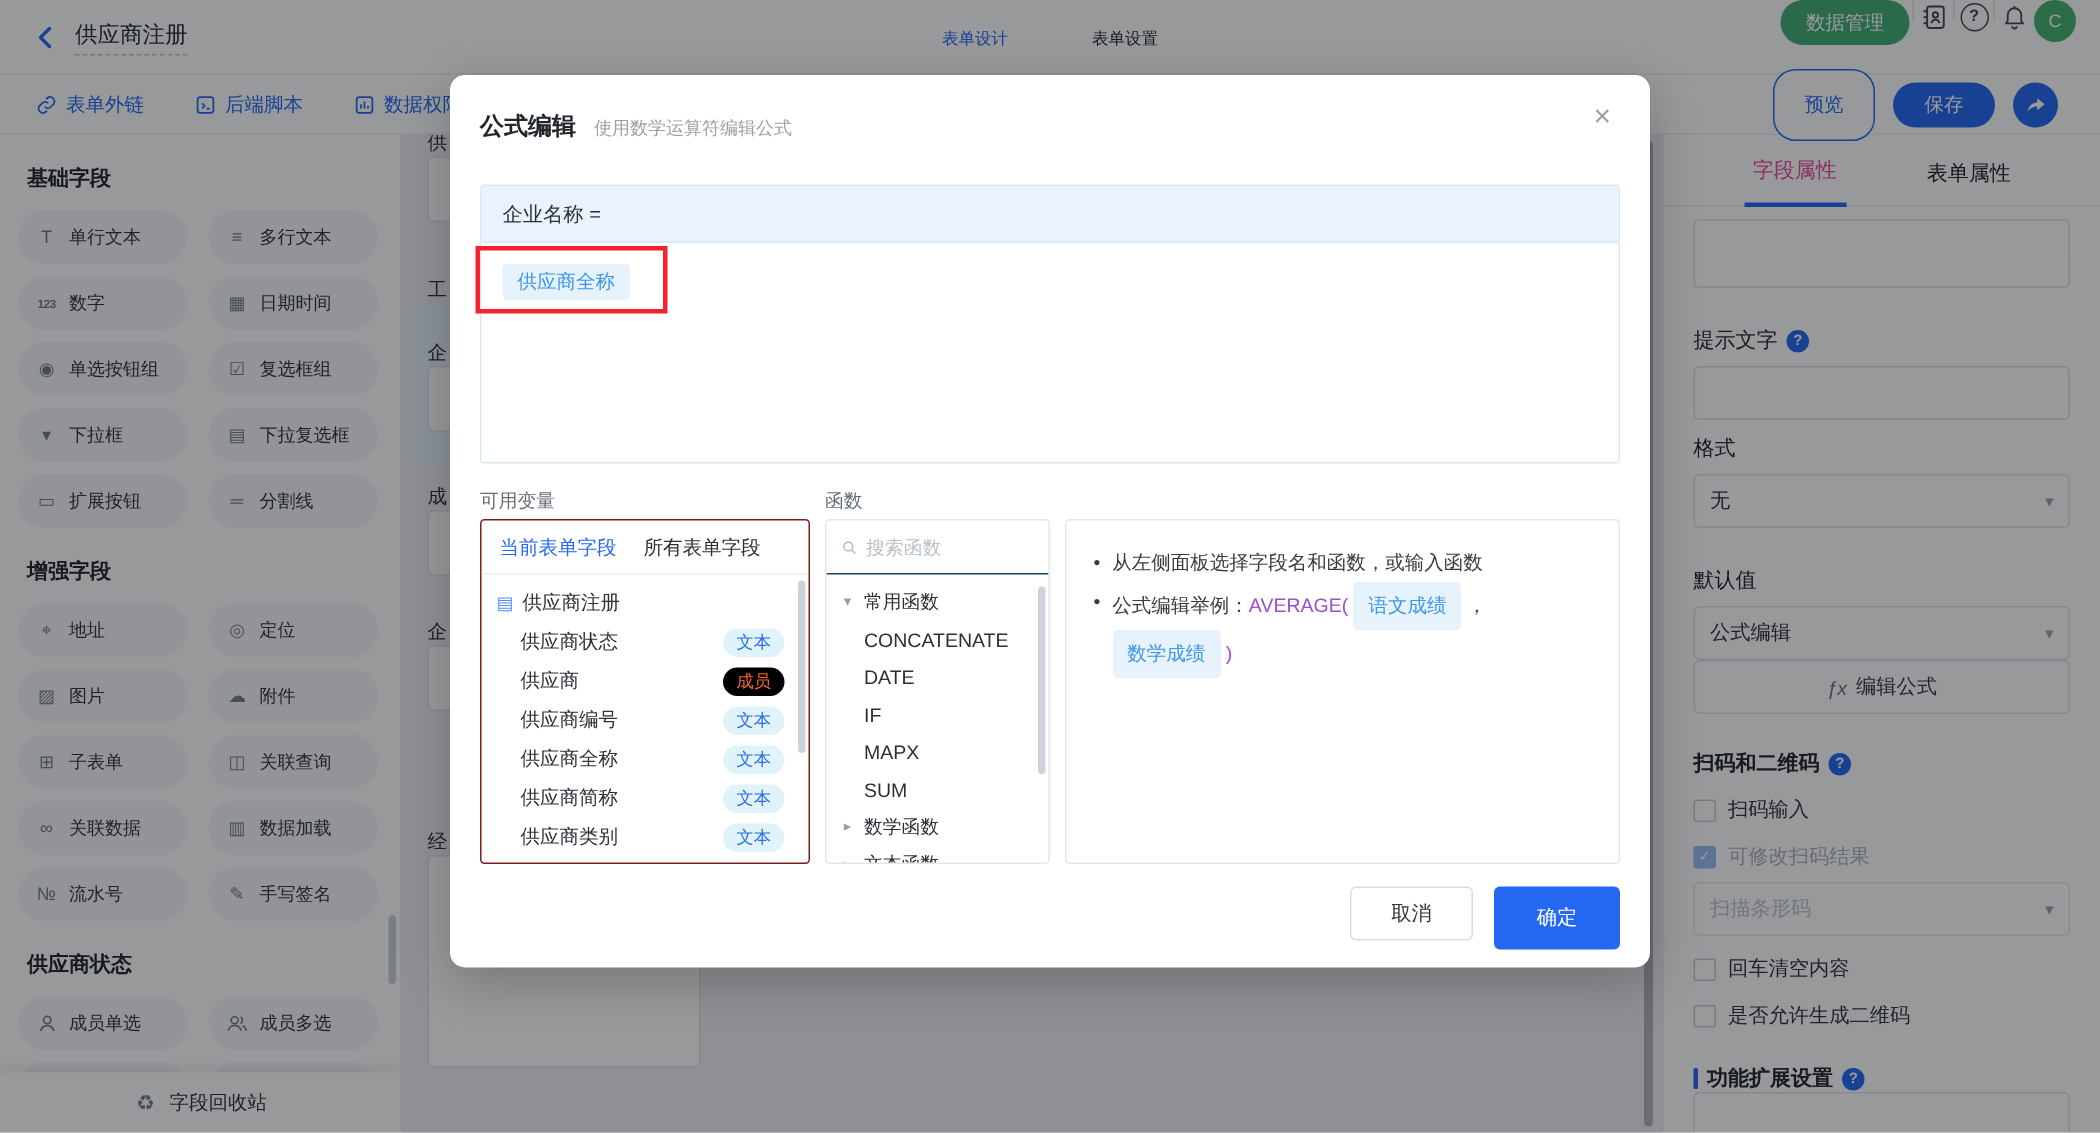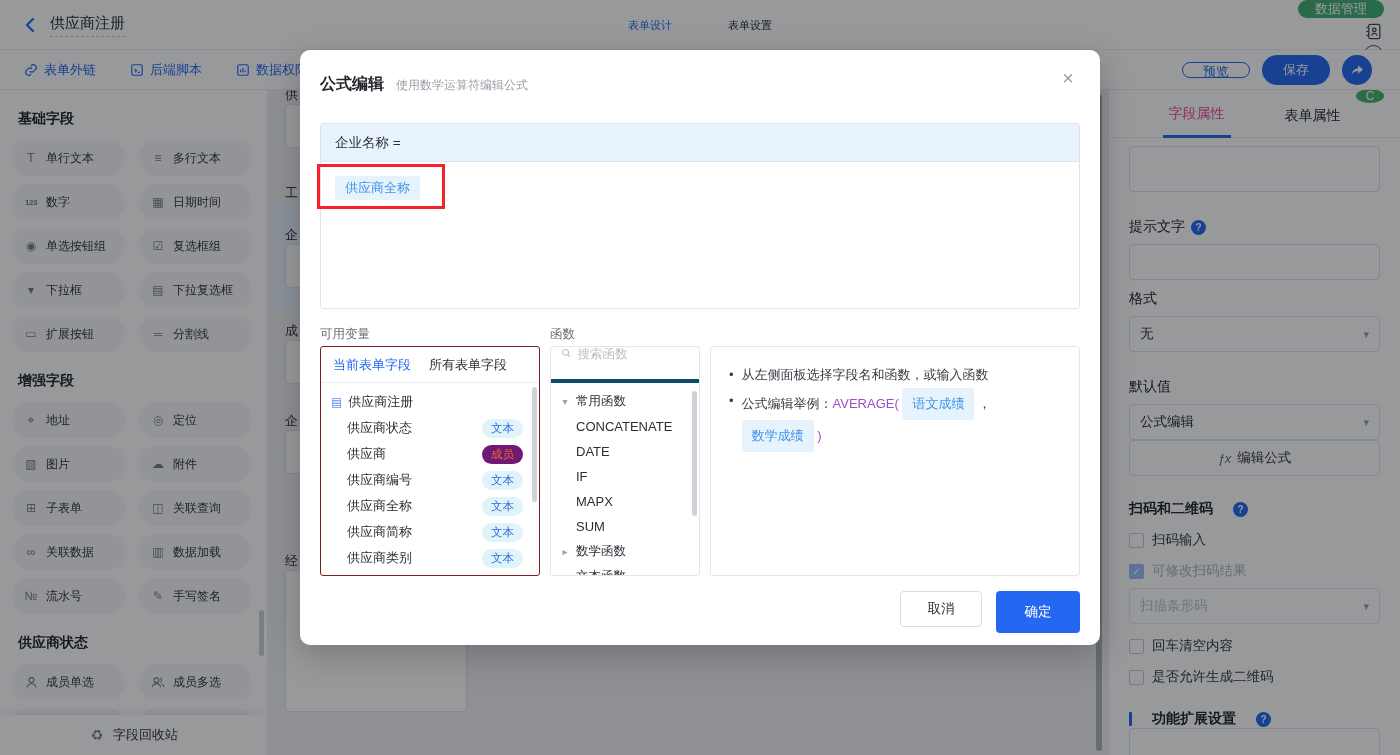--- a/index.html
+++ b/index.html
@@ -7,33 +7,33 @@
   body{font-family:"Liberation Sans","DejaVu Sans",sans-serif;background:#eef0f3;color:#22262c;}
   .stage{position:relative;width:1400px;height:755px;overflow:hidden;}
 
   
   .topbar{position:absolute;left:0;top:0;width:1400px;height:50px;background:#fff;border-bottom:1px solid #eceef1;z-index:2;}
   .tb-left{position:absolute;left:18px;top:0;height:50px;display:flex;align-items:center;gap:10px;}
   .tb-title{font-size:15px;color:#252b33;padding-bottom:3px;border-bottom:1px dashed #c3c8cf;}
   .tb-tabs{position:absolute;left:0;right:0;top:0;height:50px;display:flex;justify-content:center;align-items:center;gap:56px;font-size:11px;}
   .tb-tab{cursor:pointer;color:#252b33;}
   .tb-tab.active{color:#2468f2;}
-  .tb-right{position:absolute;right:16px;top:0;height:50px;display:flex;align-items:flex-end;gap:2px;flex-direction:column;}
+  .tb-right{position:absolute;right:16px;top:0;height:50px;display:flex;align-items:flex-start;gap:2px;}
   .btn-green{height:30px;padding:0 17px;border:none;border-radius:15px;background:#3fae74;color:#fff;font-size:13px;display:flex;align-items:center;cursor:pointer;}
   .vsep{width:1px;height:14px;background:#e2e5e9;}
   .circle-ico{width:22px;height:22px;display:flex;align-items:center;justify-content:center;cursor:pointer;}
   .help-round{width:19px;height:19px;border:1.5px solid #43484f;border-radius:50%;font-size:11px;color:#43484f;display:flex;align-items:center;justify-content:center;font-weight:bold;}
   .avatar{width:28px;height:28px;border-radius:50%;background:#46b371;color:#fff;font-size:12px;display:flex;align-items:center;justify-content:center;cursor:pointer;}
 
   
   .toolbar{position:absolute;left:0;top:50px;width:1400px;height:40px;background:#fff;border-bottom:1px solid #eceef1;z-index:2;}
   .tl-links{position:absolute;left:24px;top:0;height:40px;display:flex;align-items:center;gap:34px;}
   .tl-link{display:flex;align-items:center;gap:6px;color:#2468f2;font-size:13px;cursor:pointer;}
   .tl-right{position:absolute;right:28px;top:0;height:40px;display:flex;align-items:center;gap:12px;}
-  .btn-preview{width:68px;height:16px;border-radius:15px;border:1px solid #2468f2;color:#2468f2;background:#fff;font-size:13px;cursor:pointer;}
+  .btn-preview{width:68px;height:48px;border-radius:15px;border:1px solid #2468f2;color:#2468f2;background:#fff;font-size:13px;cursor:pointer;}
   .btn-save{width:68px;height:30px;border-radius:15px;border:none;color:#fff;background:#2468f2;font-size:13px;cursor:pointer;}
   .btn-share{width:30px;height:30px;border-radius:50%;border:none;background:#2468f2;display:flex;align-items:center;justify-content:center;cursor:pointer;}
 
   
   .sidebar{position:absolute;left:0;top:90px;width:268px;bottom:0;background:#fff;border-right:1px solid #e9ebee;padding:0 12px;overflow:hidden;}
   .sb-sec{margin:20px 0 12px 6px;font-size:14px;font-weight:bold;color:#22262c;}
   .sb-grid{display:grid;grid-template-columns:113px 113px;column-gap:14px;row-gap:8px;}
   .pill{height:36px;background:#f5f6f8;border-radius:18px;display:flex;align-items:center;gap:7px;padding-left:11px;font-size:12px;color:#2f343b;cursor:grab;}
   .pi{width:16px;display:flex;justify-content:center;align-items:center;color:#757d87;font-size:12px;flex:none;}
   .pi.g-num{font-size:8px;font-weight:bold;letter-spacing:-0.5px;}
@@ -59,21 +59,21 @@
   .p-input.tall{height:46px;margin-top:8px;}
   .p-input.short{height:36px;margin-top:8px;}
   .p-label{margin-top:26px;font-size:14px;font-weight:500;color:#22262c;display:flex;align-items:center;gap:6px;}
   .p-label.tight{margin-top:10px;}
   .q-blue{width:15px;height:15px;border-radius:50%;background:#2468f2;color:#fff;font-size:10px;display:flex;align-items:center;justify-content:center;font-weight:bold;}
   .p-select{margin-top:8px;height:36px;border:1px solid #dfe2e7;border-radius:4px;display:flex;align-items:center;padding:0 10px;font-size:13.5px;color:#2b3037;cursor:pointer;}
   .p-select .caret{margin-left:auto;color:#9aa0a8;font-size:11px;}
   .p-select.disabled{color:#bcc2ca;border-color:#e4e7eb;cursor:default;}
   .p-btn{height:36px;width:100%;border:1px solid #dfe2e7;border-radius:4px;background:#fff;display:flex;align-items:center;justify-content:center;gap:6px;font-size:13.5px;color:#33383f;cursor:pointer;}
   .fx{color:#6a717b;font-style:italic;font-size:13px;}
-  .p-section{margin-top:24px;font-size:14px;font-weight:bold;color:#22262c;display:flex;align-items:center;gap:20px;}
+  .p-section{margin-top:24px;font-size:14px;font-weight:bold;color:#22262c;display:flex;align-items:center;gap:6px;}
   .p-section .bar{width:3px;height:14px;background:#2468f2;border-radius:1px;}
   .cbrow{margin-top:13px;display:flex;align-items:center;gap:8px;font-size:13.5px;color:#2f343b;cursor:pointer;}
   .cbox{width:15px;height:15px;border:1.5px solid #c6cbd2;border-radius:2px;background:#fff;flex:none;}
   .cbox.checked{border:none;background:#9bbcf5;color:#fff;font-size:10px;display:flex;align-items:center;justify-content:center;}
   .cbrow.muted{color:#abb1b9;}
 
   
   .overlay{position:absolute;inset:0;background:rgba(10,12,16,0.42);z-index:40;}
   .modal{position:absolute;left:300px;top:50px;width:800px;height:595px;background:#fff;border-radius:10px;box-shadow:0 10px 34px rgba(0,0,0,.22);z-index:60;}
   .m-head{display:flex;align-items:baseline;gap:12px;padding:24px 24px 0 20px;}
@@ -89,24 +89,24 @@
   .m-vars{position:absolute;left:20px;top:296px;width:220px;height:230px;border:1px solid #7f1d1d;border-radius:3px;overflow:hidden;}
   .mv-tabs{height:36px;display:flex;align-items:center;gap:18px;padding:0 12px;border-bottom:1px solid #eceef1;font-size:13px;}
   .mv-tab{cursor:pointer;color:#2b3037;}
   .mv-tab.active{color:#2468f2;}
   .mv-list{padding-top:6px;font-size:13px;color:#2b3037;}
   .mv-row{height:26px;display:flex;align-items:center;padding:0 10px;gap:6px;cursor:pointer;}
   .mv-row.child{padding-left:26px;}
   .doc-ico{color:#5b8ff9;font-size:12px;}
   .badge{margin-left:auto;margin-right:6px;font-size:11.5px;padding:2px 9px;border-radius:10px;}
   .b-text{color:#2e6be6;background:#e0f3f8;}
-  .b-member{color:#f2692d;background:#701a75;}
+  .b-member{color:#f2692d;background:#000000;}
   .mv-thumb{position:absolute;right:2px;top:40px;width:5px;height:115px;background:#cfd3d9;border-radius:3px;}
   .m-fns{position:absolute;left:250px;top:296px;width:150px;height:230px;border:1px solid #e3e6ea;border-radius:3px;overflow:hidden;}
-  .fn-search{height:36px;border-bottom:4px solid #0c4a6e;display:flex;align-items:flex-start;gap:6px;padding:0 10px;}
+  .fn-search{height:36px;border-bottom:1px solid #0c4a6e;display:flex;align-items:center;gap:6px;padding:0 10px;}
   .fn-search input{border:none;outline:none;width:100%;font-size:12.5px;color:#2b3037;background:transparent;font-family:inherit;}
   .fn-search input::placeholder{color:#b9bfc7;}
   .fn-list{padding-top:6px;font-size:12.5px;color:#2b3037;}
   .fn-row{height:25px;display:flex;align-items:center;padding:0 8px;gap:5px;cursor:pointer;}
   .fn-row .chev{width:12px;color:#9aa0a8;font-size:10px;text-align:center;}
   .fn-item{height:25px;display:flex;align-items:center;padding-left:25px;font-size:13px;cursor:pointer;}
   .fn-thumb{position:absolute;right:2px;top:44px;width:5px;height:125px;background:#cfd3d9;border-radius:3px;}
   .m-help{position:absolute;left:410px;top:296px;width:370px;height:230px;border:1px solid #e3e6ea;border-radius:3px;padding:15px 18px;font-size:13px;color:#363b42;}
   .hl{display:flex;gap:8px;line-height:26px;}
   .hl .dot{flex:none;}

